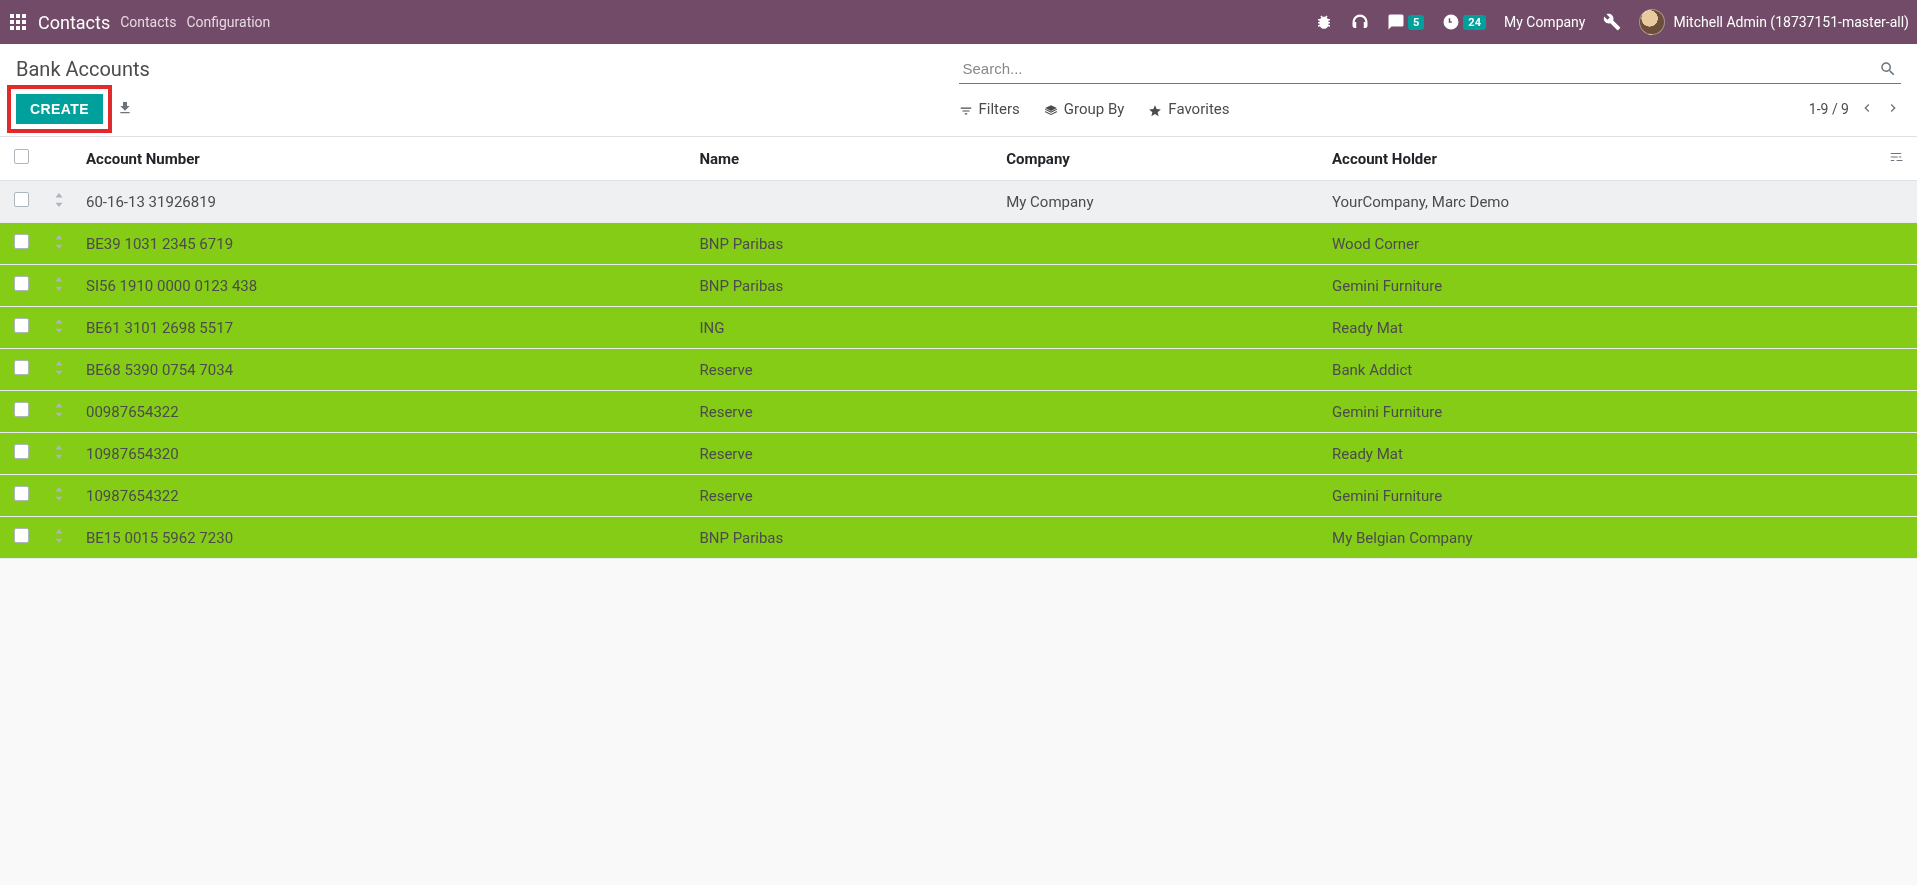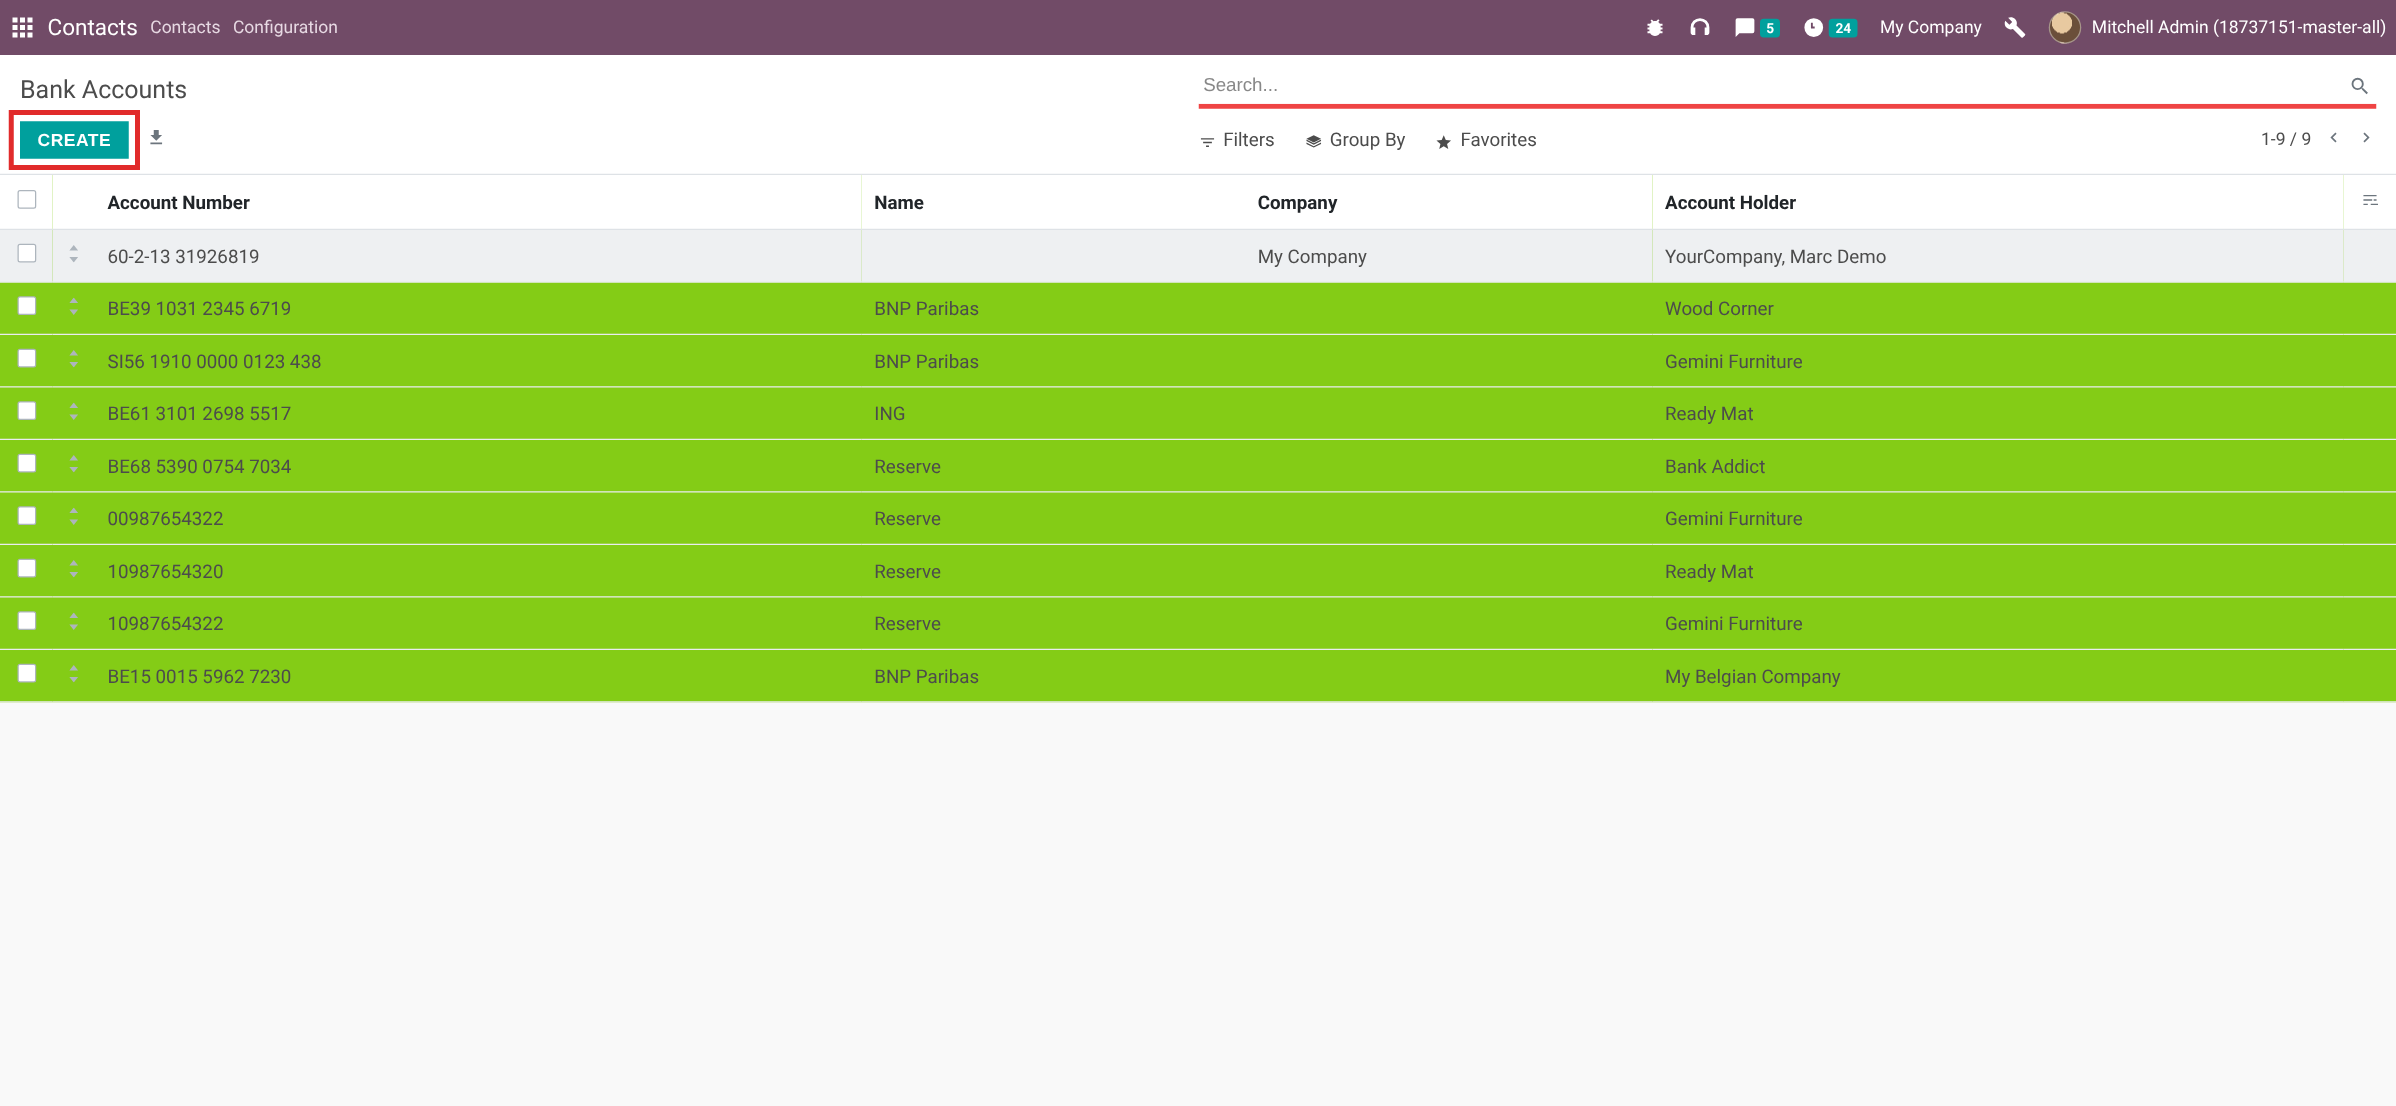--- a/index.html
+++ b/index.html
@@ -47,21 +47,21 @@
   
   .control-panel {
     background:#fff;
     border-bottom:1px solid #dee2e6;
     padding: 10px 16px 12px 16px;
   }
   .cp-row1 { display:flex; align-items:center; }
   .page-title { font-size:20px; color:#4c4c4c; font-weight:400; }
   .search-wrap {
     margin-left:auto; width:50%; position:relative;
-    border-bottom:4px solid #ef4444;
+    border-bottom:1px solid #ef4444;
   }
   .search-input {
     width:100%; border:none; outline:none; font-size:15px;
     padding:6px 30px 6px 4px; color:#555;
   }
   .search-input::placeholder { color:#888; }
   .search-icon { position:absolute; right:4px; top:6px; width:18px; height:18px; fill:#6c757d; cursor:pointer; }
 
   .cp-row2 { display:flex; align-items:center; margin-top:10px; }
   .create-wrap { position:relative; display:inline-block; }
@@ -249,21 +249,21 @@
           </span>
         </th>
       </tr>
     </thead>
     <tbody id="tbody">
         <tr class="hl">
           <td class="chk"><span class="cb"></span></td>
           <td class="handle"><span class="sort-h"><svg viewBox="0 0 10 16">
                 <path d="M5 0l4 5H1zM5 16l4-5H1z"></path>
               </svg></span></td>
-          <td>60-2-13 31926819</td>
+          <td>60-16-13 31926819</td>
           <td></td>
           <td>My Company</td>
           <td>YourCompany, Marc Demo</td>
           <td class="opt"></td>
         </tr>
         <tr>
           <td class="chk"><span class="cb"></span></td>
           <td class="handle"><span class="sort-h"><svg viewBox="0 0 10 16">
                 <path d="M5 0l4 5H1zM5 16l4-5H1z"></path>
               </svg></span></td>

